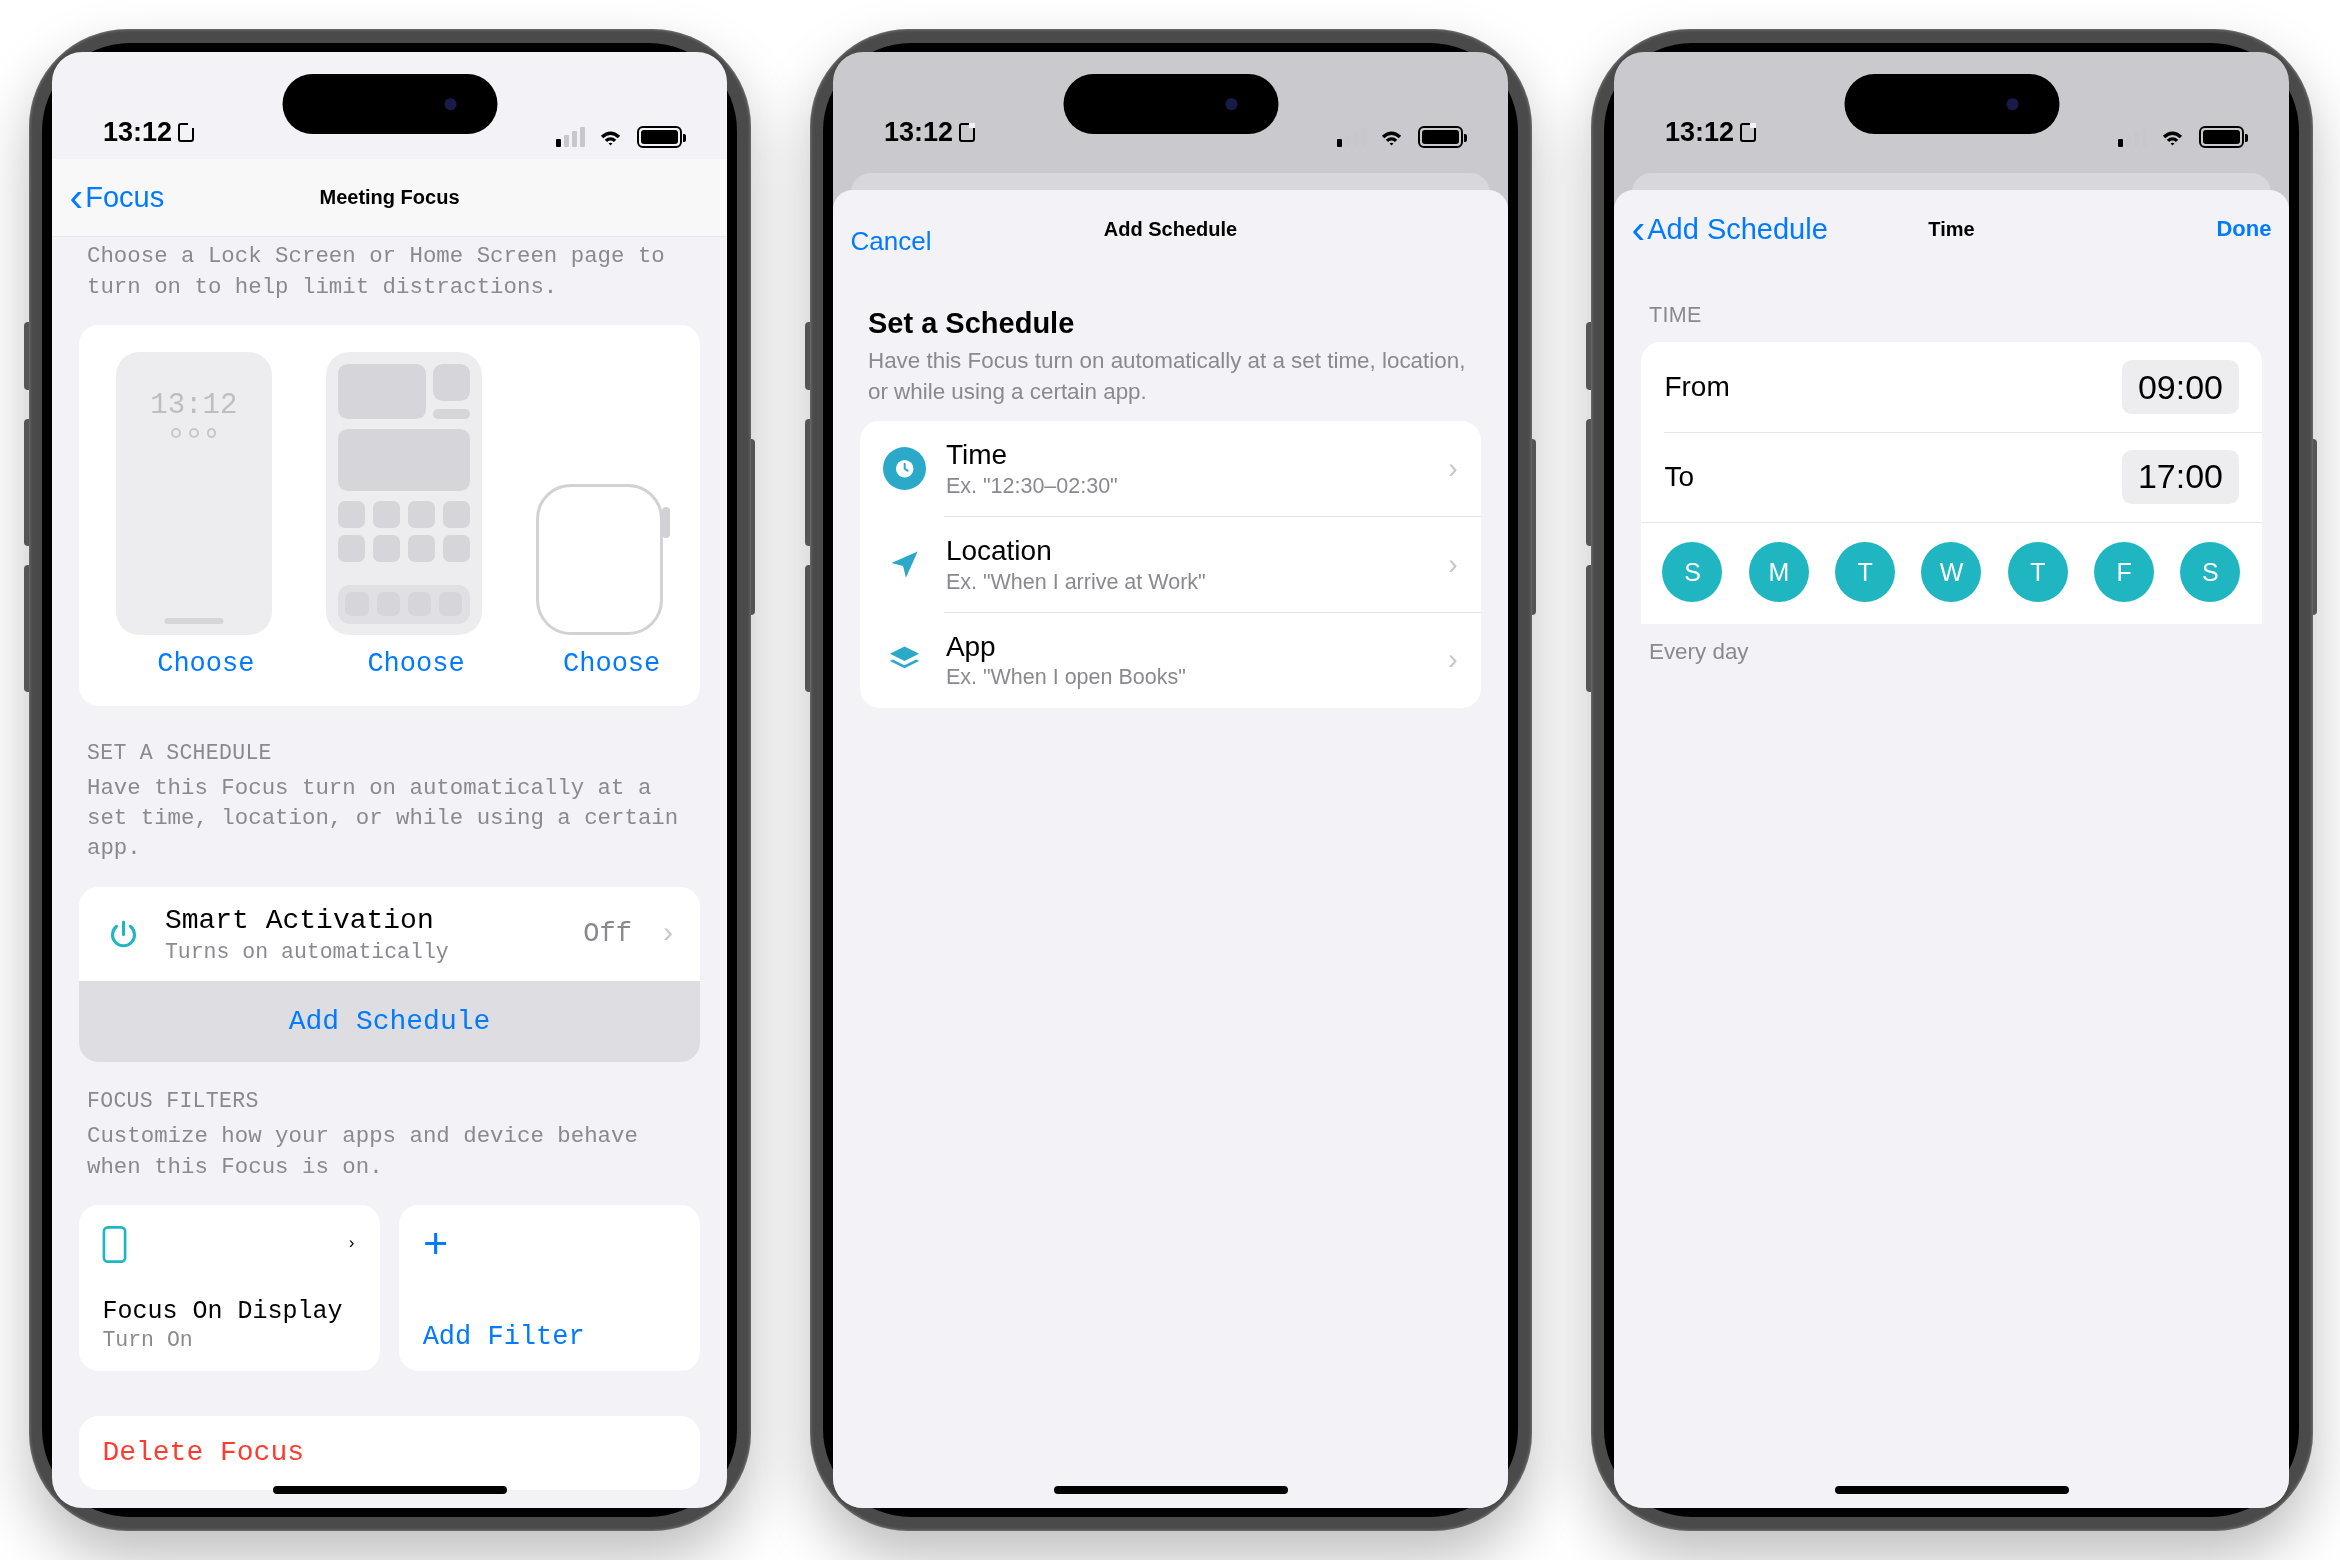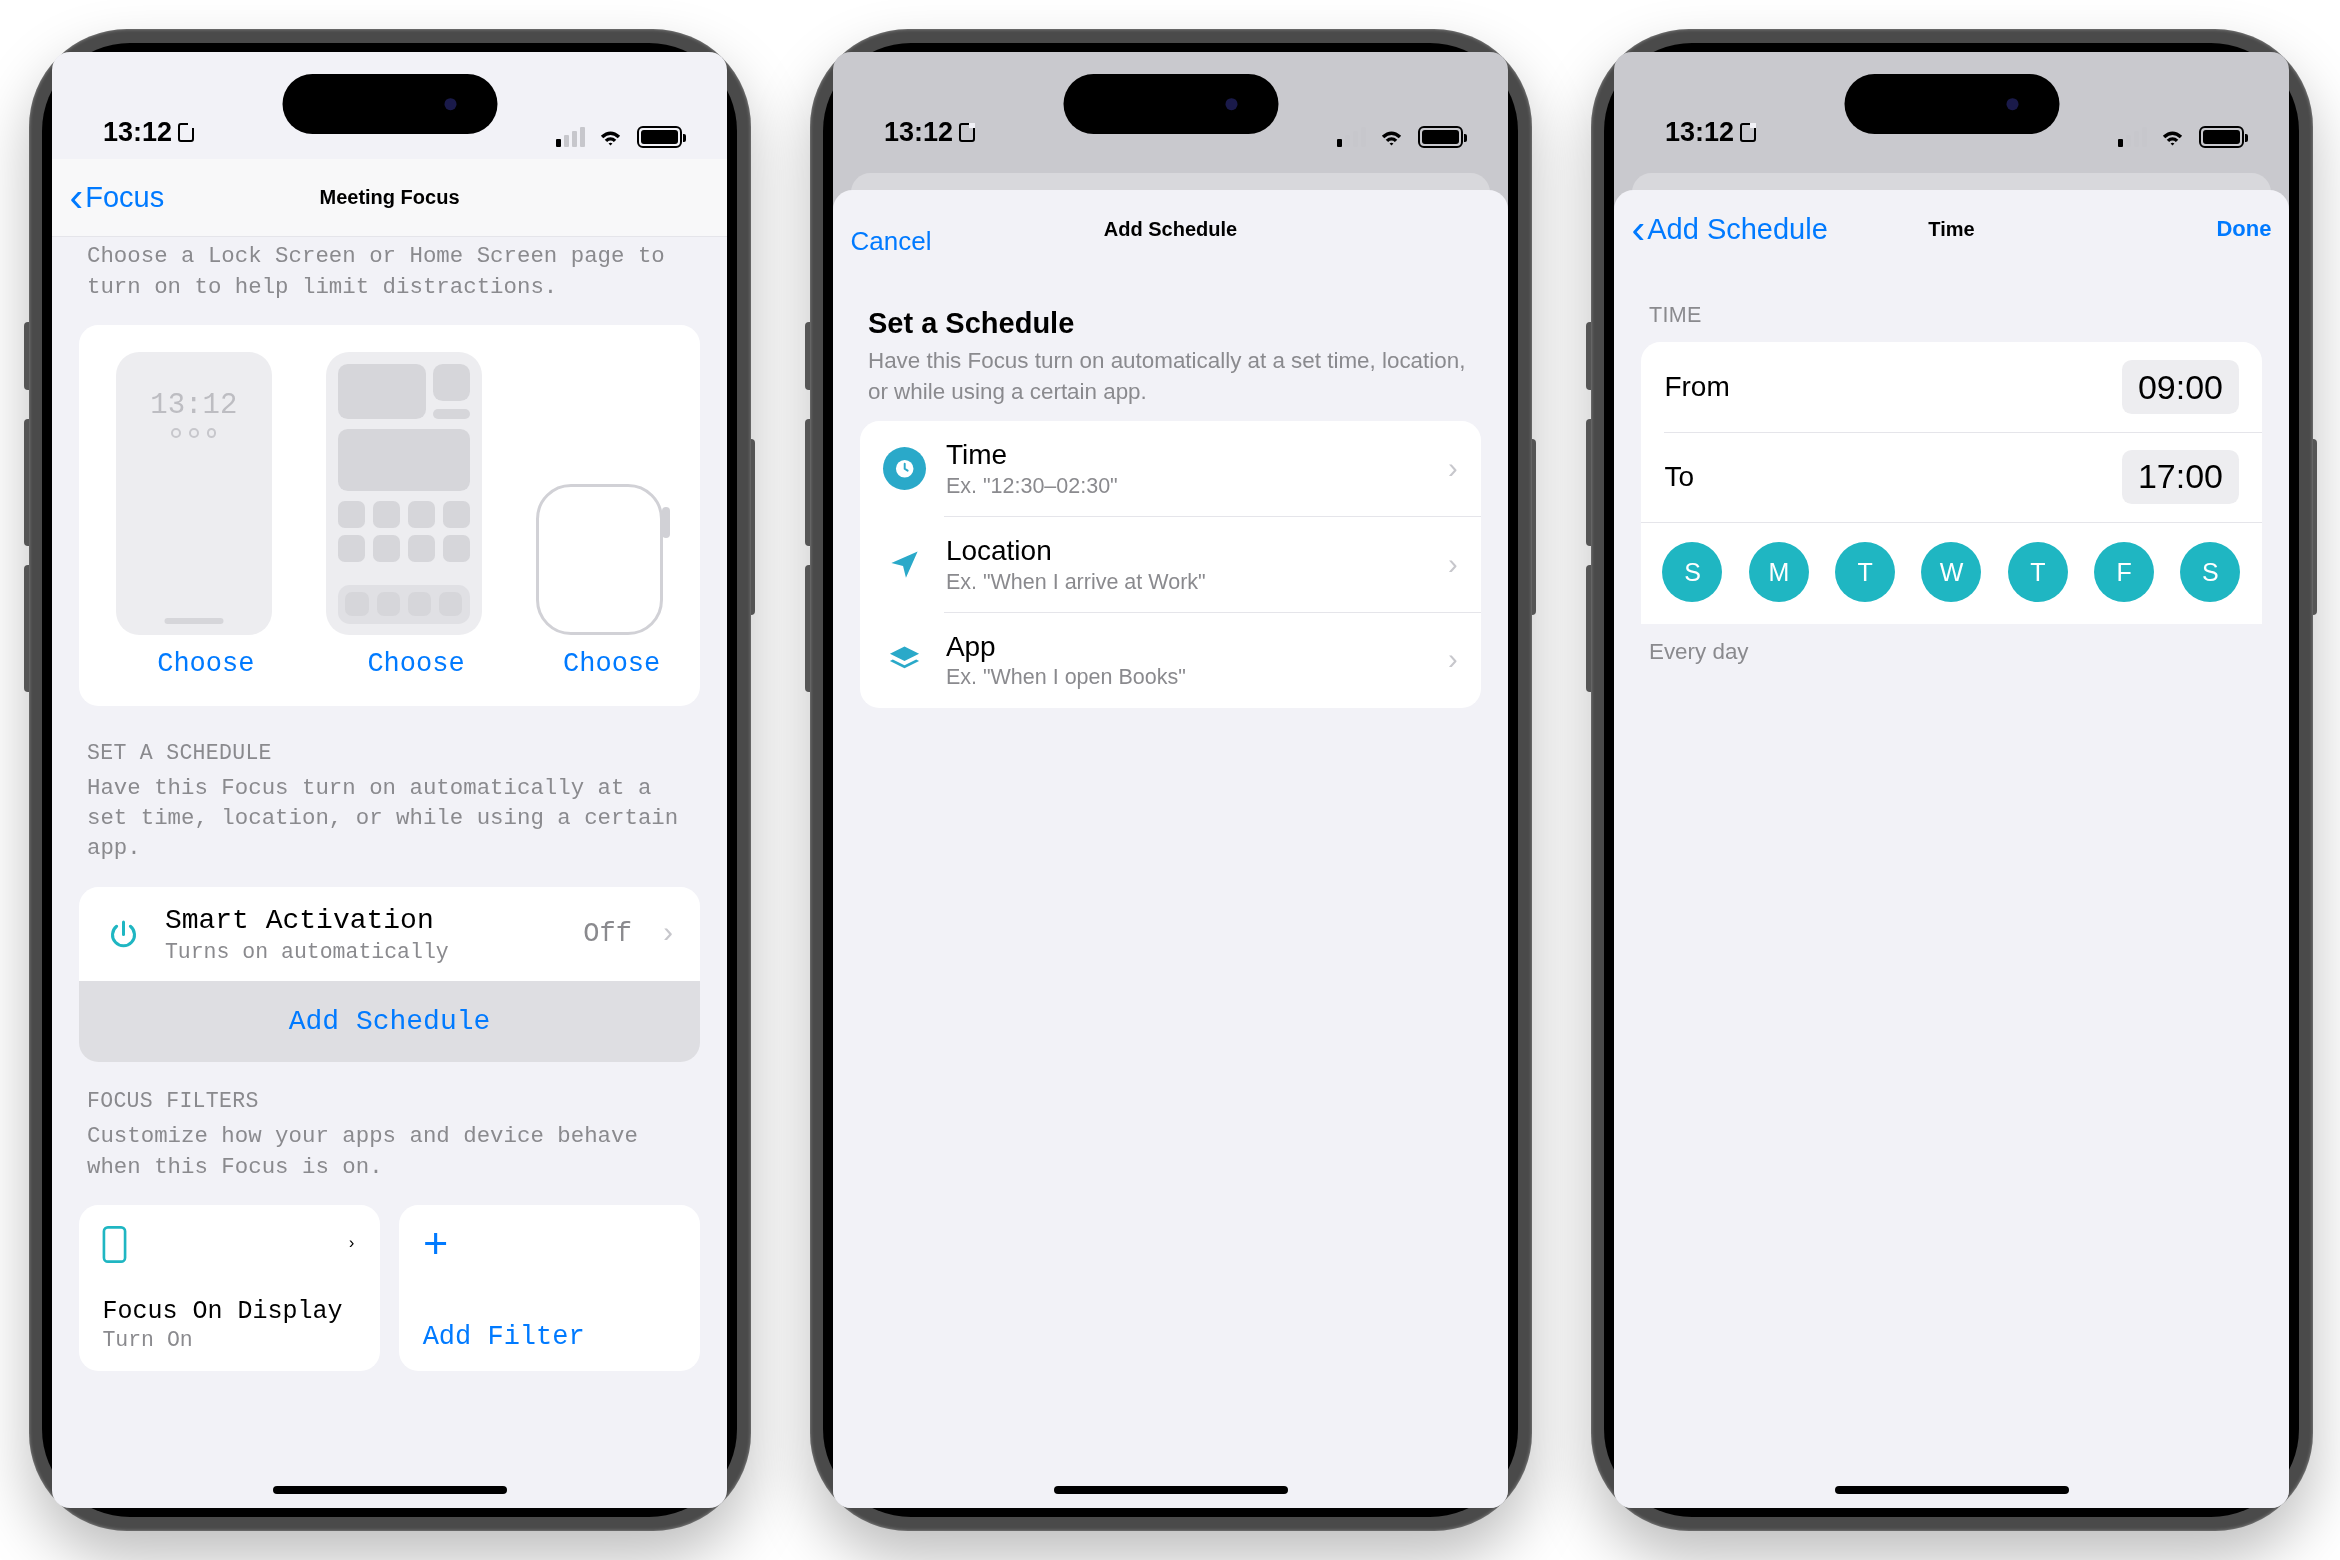--- a/index.html
+++ b/index.html
@@ -33,21 +33,21 @@
   .phone::after{content:"";position:absolute;left:-4.9px;top:390px;width:4.9px;height:127px;background:#555;border-radius:3.9px 0 0 3.9px;box-shadow:0 146px 0 #555;}
   .phone .rbtn{position:absolute;right:-4.9px;top:410px;width:4.9px;height:176px;background:#555;border-radius:0 3.9px 3.9px 0;}
   .bezel{
     width:100%;height:100%;
     border-radius:88px;
     background:#000;
     padding:9.8px;
   }
   .screen{
     width:100%;height:100%;
-    border-radius:18px;
+    border-radius:30px;
     background:var(--bg);
     overflow:hidden;
     position:relative;
     display:flex;flex-direction:column;
   }
   .island{
     position:absolute;top:21.5px;left:50%;transform:translateX(-50%);
     width:215px;height:60px;border-radius:39px;background:#000;z-index:10;
   }
   .island::after{content:"";position:absolute;right:41px;top:50%;transform:translateY(-50%);width:11.7px;height:11.7px;border-radius:50%;background:#1a1a4a;}
@@ -275,20 +275,25 @@
           <div class="name">Focus On Display</div>
           <div class="sub">Turn On</div>
         </div>
         <div class="fcard">
           <div class="plus">+</div>
           <div class="addf">Add Filter</div>
         </div>
       </div>
 
       <div style="height:29px"></div>
+      <div class="card">
+        <div class="row noicon">
+              <div class="delete">Delete Focus</div>
+            </div>
+      </div>
       <div style="height:39px"></div>
     </div>
   </div>
     </div>
 </div>
 
 <div class="phone">
   <div class="rbtn"></div>
   <div class="bezel">
       <div class="screen" style="background:#c9c9ce;">

